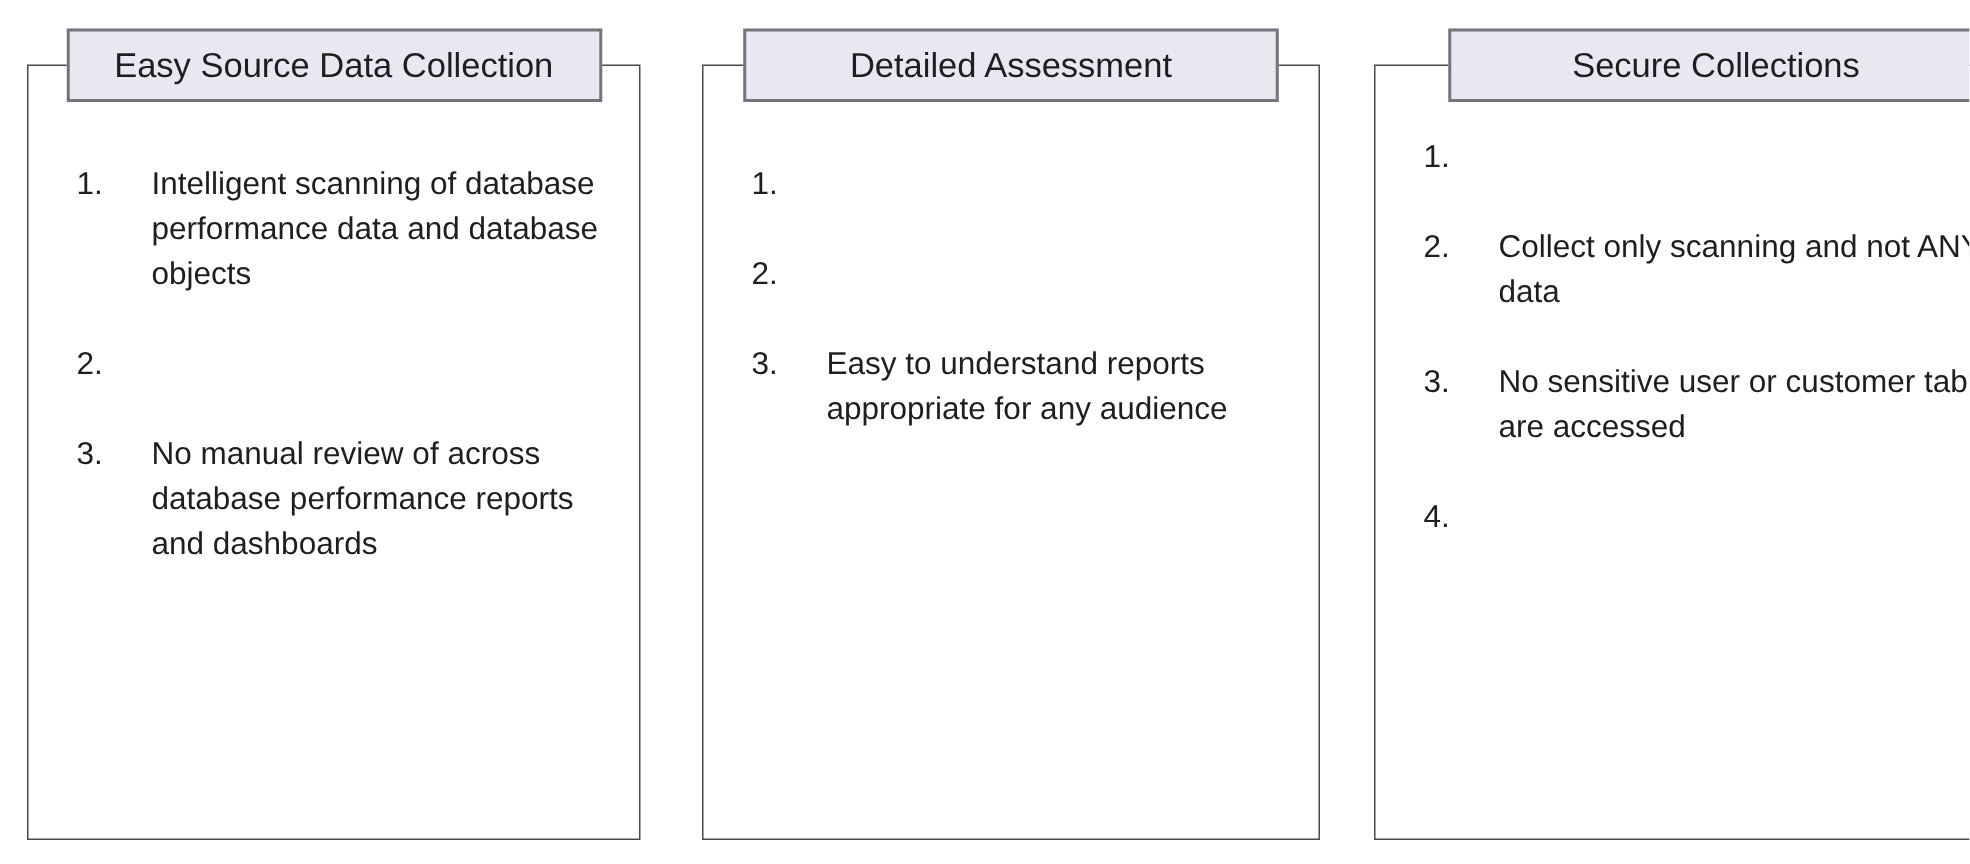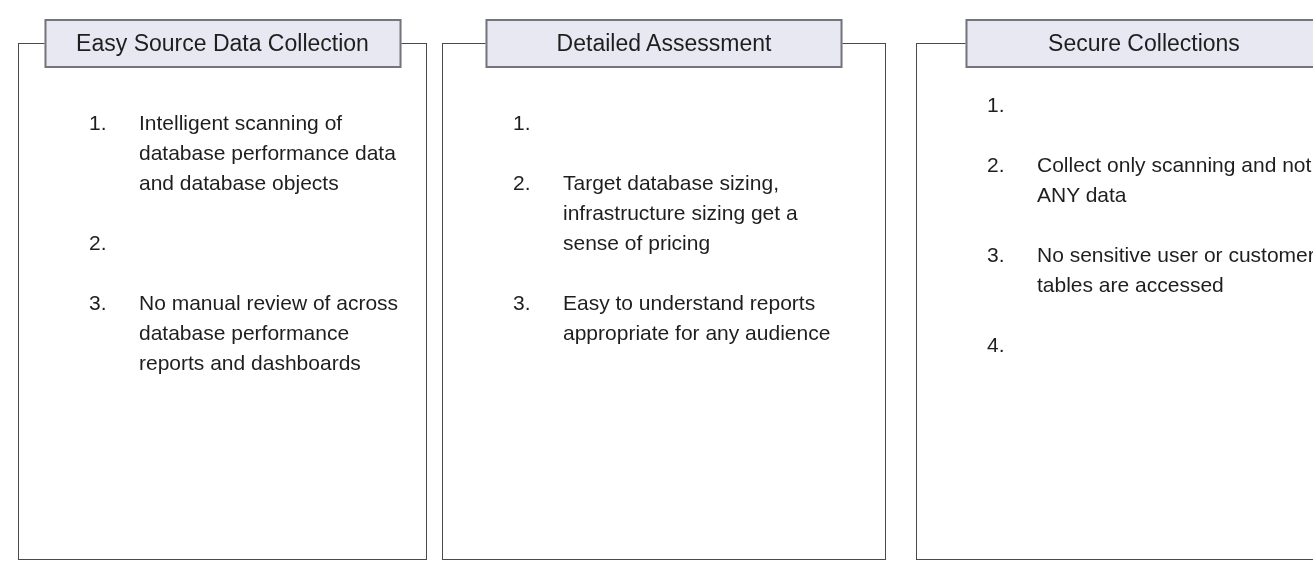--- a/index.html
+++ b/index.html
@@ -16,24 +16,23 @@
     background: #ffffff;
     overflow: hidden;
   }
   .panel {
     position: absolute;
     top: 43px;
     height: 517px;
     background: #ffffff;
     border: 1.5px solid #4a4a4a;
     box-sizing: border-box;
-    padding-left: 38px;
   }
   .panel-1 { left: 18px;  width: 409px; }
-  .panel-2 { left: 442px; width: 444px; }
+  .panel-2 { left: 468px; width: 412px; }
   .panel-3 { left: 916px; width: 456px; }
 
   .title-box {
     position: absolute;
     top: -25px;
     left: 50%;
     transform: translateX(-50%);
     width: 357px;
     height: 49px;
     background: #e8e8f3;
@@ -98,21 +97,20 @@
   <div class="panel panel-2">
     <div class="title-box">
       <span>Detailed Assessment</span>
     </div>
     <div class="panel-body">
       <div class="list-item">
         <span class="item-number">1.</span>
       </div>
       <div class="list-item">
         <span class="item-number">2.</span>
-        <span class="item-text">Target database sizing, infrastructure sizing get a sense of pricing</span>
       </div>
       <div class="list-item">
         <span class="item-number">3.</span>
         <span class="item-text">Easy to understand reports appropriate for any audience</span>
       </div>
     </div>
   </div>
 
   <div class="panel panel-3">
     <div class="title-box">

